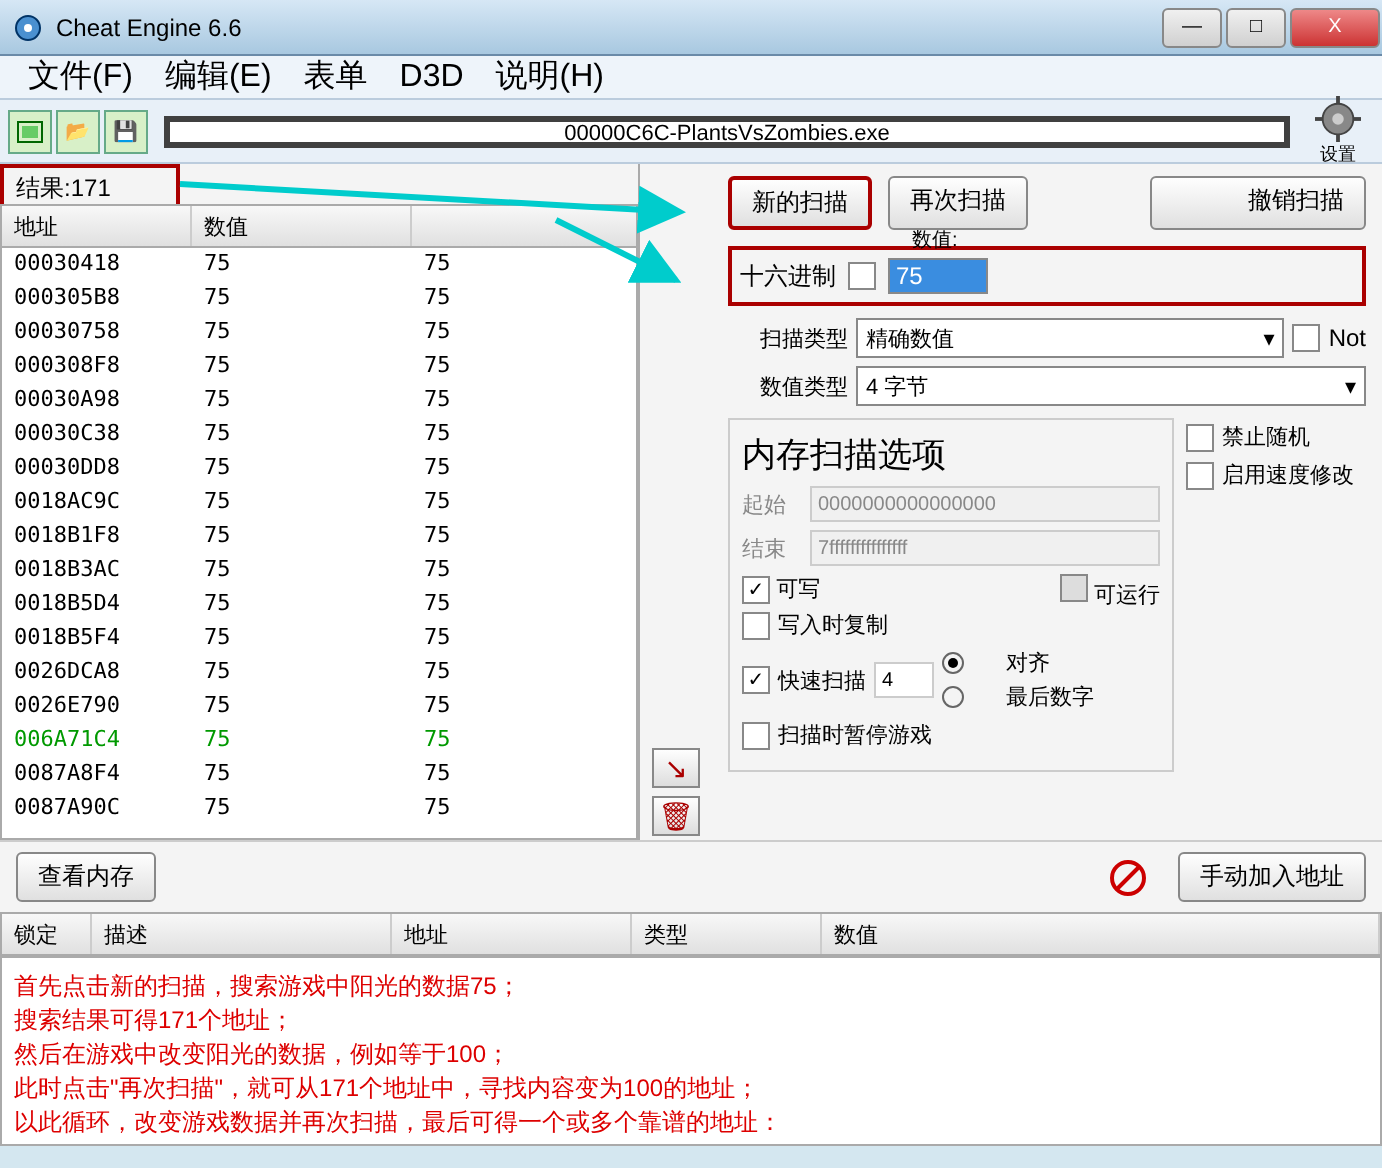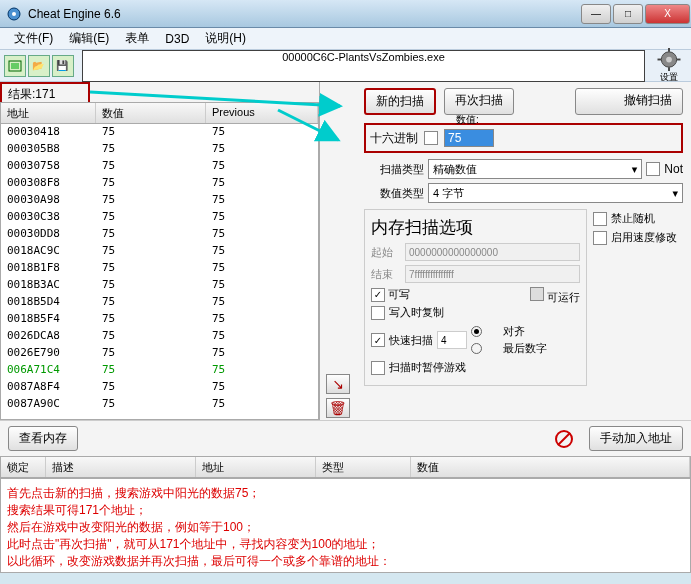--- a/index.html
+++ b/index.html
@@ -6,25 +6,25 @@
     body { width: 691px; height: 584px; background: #d4e7f0; overflow: hidden; position: relative; font-size: 12px; }
     
     .title-bar { height: 28px; background: linear-gradient(#d6e7f5, #a8c8e0); display: flex; align-items: center; padding-left: 6px; border-bottom: 1px solid #6a8aa8; }
     .title-icon { width: 16px; height: 16px; margin-right: 6px; display: inline-flex; align-items: center; justify-content: center; }
     .title-text { flex: 1; font-size: 12px; color: #000; }
     .win-btns { display: flex; }
     .win-btn { width: 30px; height: 20px; margin: 0 1px; border: 1px solid #888; border-radius: 3px; display: flex; align-items: center; justify-content: center; font-size: 10px; background: linear-gradient(#f0f0f0,#d0d0d0); cursor: pointer; }
     .win-close { background: linear-gradient(#e88,#c33); color: #fff; width: 45px; }
     
     .menu-bar { height: 22px; background: #eef4fa; display: flex; align-items: center; padding: 0 6px; border-bottom: 1px solid #bcd; }
-    .menu-item { padding: 2px 8px; font-size: 12px; cursor: pointer; }
+    .menu-item { padding: 2px 8px; font-size: 16px; cursor: pointer; }
     
     .toolbar-row { height: 32px; display: flex; align-items: center; padding: 2px 4px; background: #e8f0f8; border-bottom: 1px solid #bcd; position: relative;}
     .tb-btn { width: 22px; height: 22px; border: 1px solid #6a8; margin-right: 2px; background: #d8f0c8; display:flex; align-items:center; justify-content:center; cursor:pointer; font-size:10px;}
-    .progress-bar { flex: 1; height: 32px; border: 1px solid #404040; background: #fff; margin: 0 6px; position:relative; }
+    .progress-bar { flex: 1; height: 16px; border: 3px solid #404040; background: #fff; margin: 0 6px; position:relative; }
     .progress-label { position: absolute; width: 100%; text-align: center; font-size: 11px; }
     .settings-icon { width: 36px; height: 36px; display:flex; flex-direction:column; align-items:center; font-size:9px; cursor:pointer; }
     
     .main-row { display: flex; height: 338px; position:relative; }
     
     .left-panel { width: 320px; display: flex; flex-direction: column; border-right: 1px solid #aaa; background:#f4f4f4; position:relative;}
     .result-label { height: 20px; padding: 2px 6px; font-size: 12px; border: 2px solid #a00; border-bottom:none; background:#f4f4f4; width:90px;}
     .results-header { display: flex; background: linear-gradient(#f8f8f8,#e0e0e0); height: 22px; border: 1px solid #aaa; }
     .rh-col { border-right: 1px solid #ccc; padding: 3px 6px; font-size: 11px; }
     .results-body { flex: 1; overflow-y: auto; background: #fff; border: 1px solid #aaa; border-top:none;}
@@ -140,21 +140,20 @@
     <line x1="278" y1="28" x2="338" y2="58" stroke="#0cc" stroke-width="3" marker-end="url(#ah)"></line>
   </svg>
 
   <div class="left-panel">
     <div class="result-label">
       <span>结果:</span><span>171</span>
     </div>
     <div class="results-header">
       <div class="rh-col" style="width:95px">地址</div>
       <div class="rh-col" style="width:110px">数值</div>
-      <div class="rh-col" style="flex:1">Previous</div>
     </div>
     <div class="results-body" id="results-body">
         <div class="result-row">
           <div class="rc" style="width:95px">00030418</div>
           <div class="rc" style="width:110px">75</div>
           <div class="rc" style="flex:1">75</div>
         </div>
         <div class="result-row">
           <div class="rc" style="width:95px">000305B8</div>
           <div class="rc" style="width:110px">75</div>

